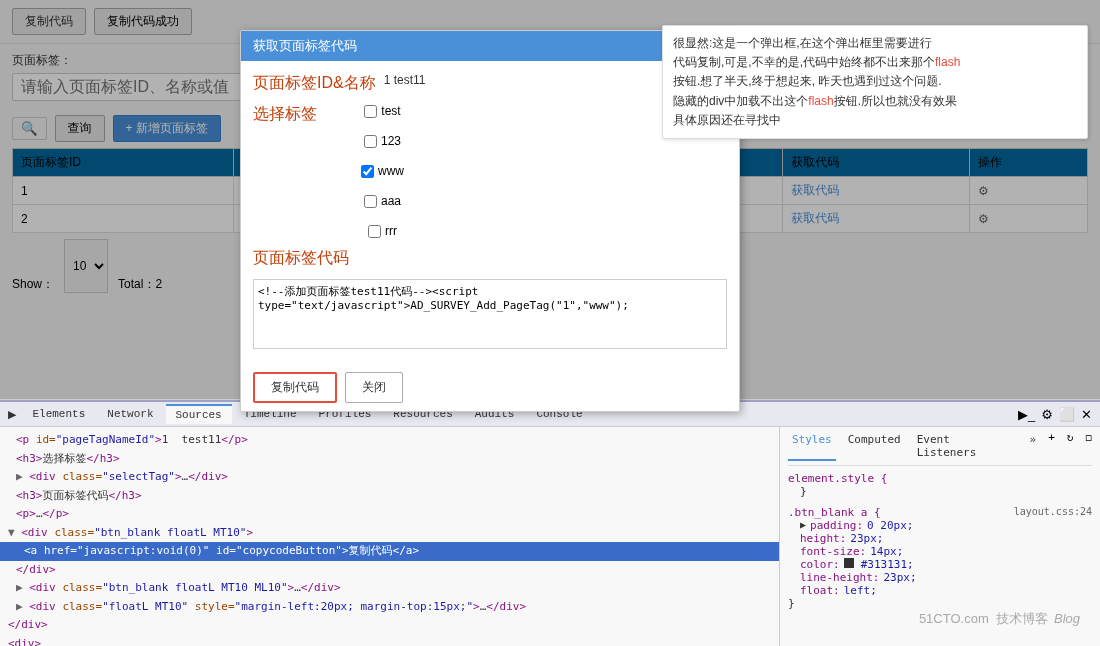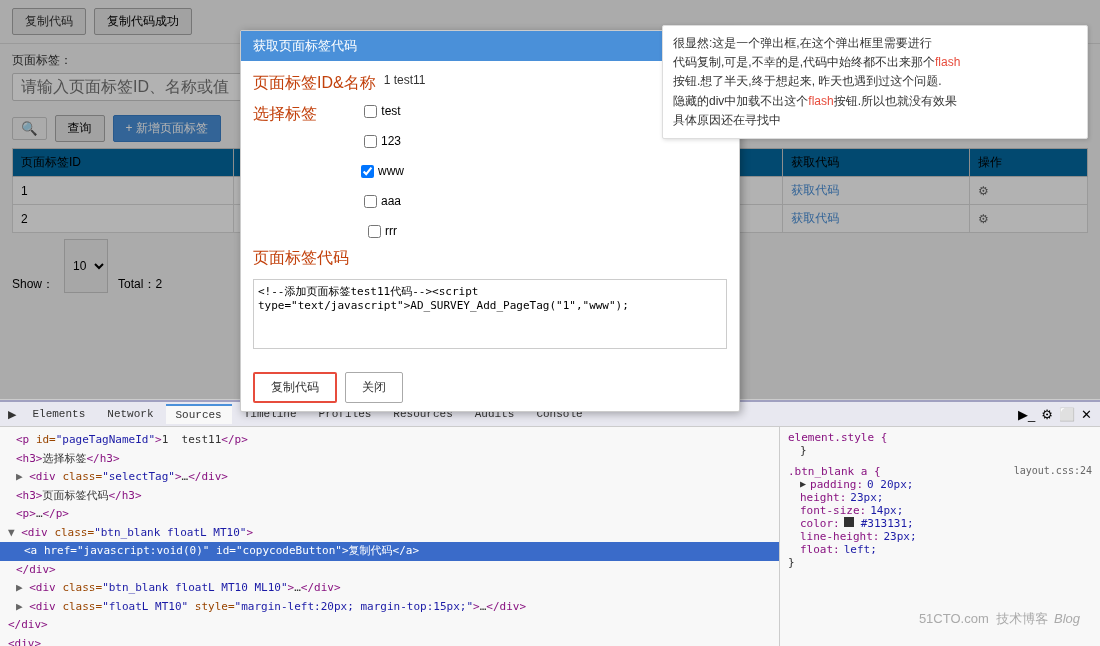--- a/index.html
+++ b/index.html
@@ -574,20 +574,29 @@
       </div>
       <div class="code-line">
         <span class="tag">&lt;/div&gt;</span>
       </div>
       <div class="code-line">
         <span class="tag">&lt;div&gt;</span>
       </div>
     </div>
 
     <div class="devtools-right">
+      <div class="styles-header">
+        <span class="styles-tab active">Styles</span>
+        <span class="styles-tab">Computed</span>
+        <span class="styles-tab">Event Listeners</span>
+        <span class="styles-tab">»</span>
+        <span style="margin-left:auto;font-size:11px;cursor:pointer;">+</span>
+        <span style="font-size:11px;cursor:pointer;margin-left:4px;">↻</span>
+        <span style="font-size:11px;cursor:pointer;margin-left:4px;">◻</span>
+      </div>
 
       <div class="styles-rule">
         <div>
           <span class="styles-selector">element.style {</span>
         </div>
         <div style="font-size:11px;padding-left:12px;color:#333;">}</div>
       </div>
 
       <div class="styles-rule">
         <div>

